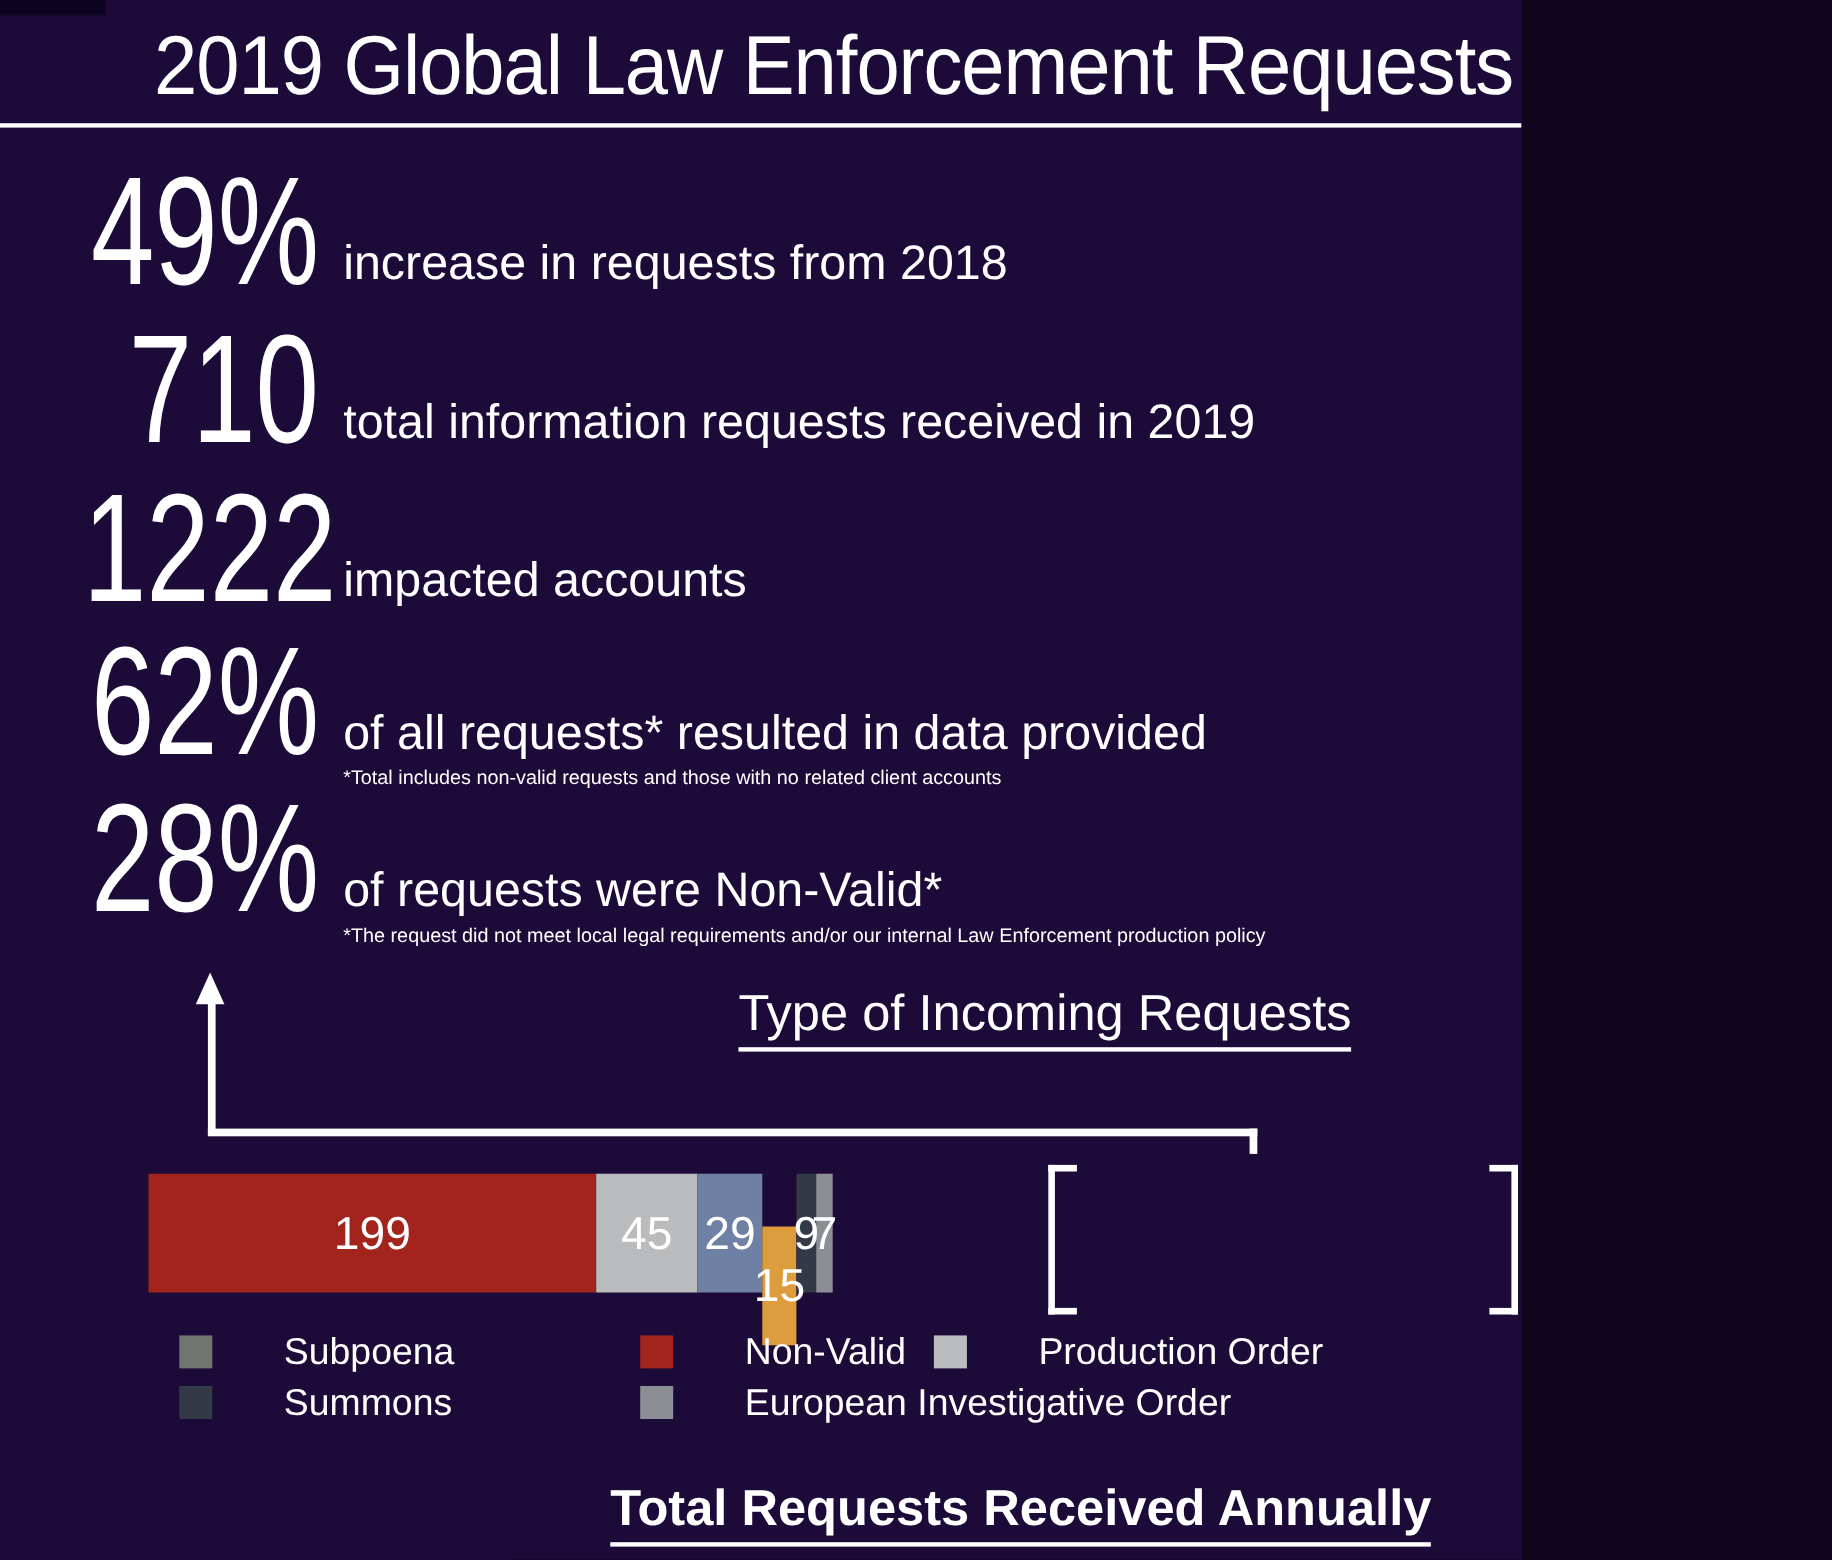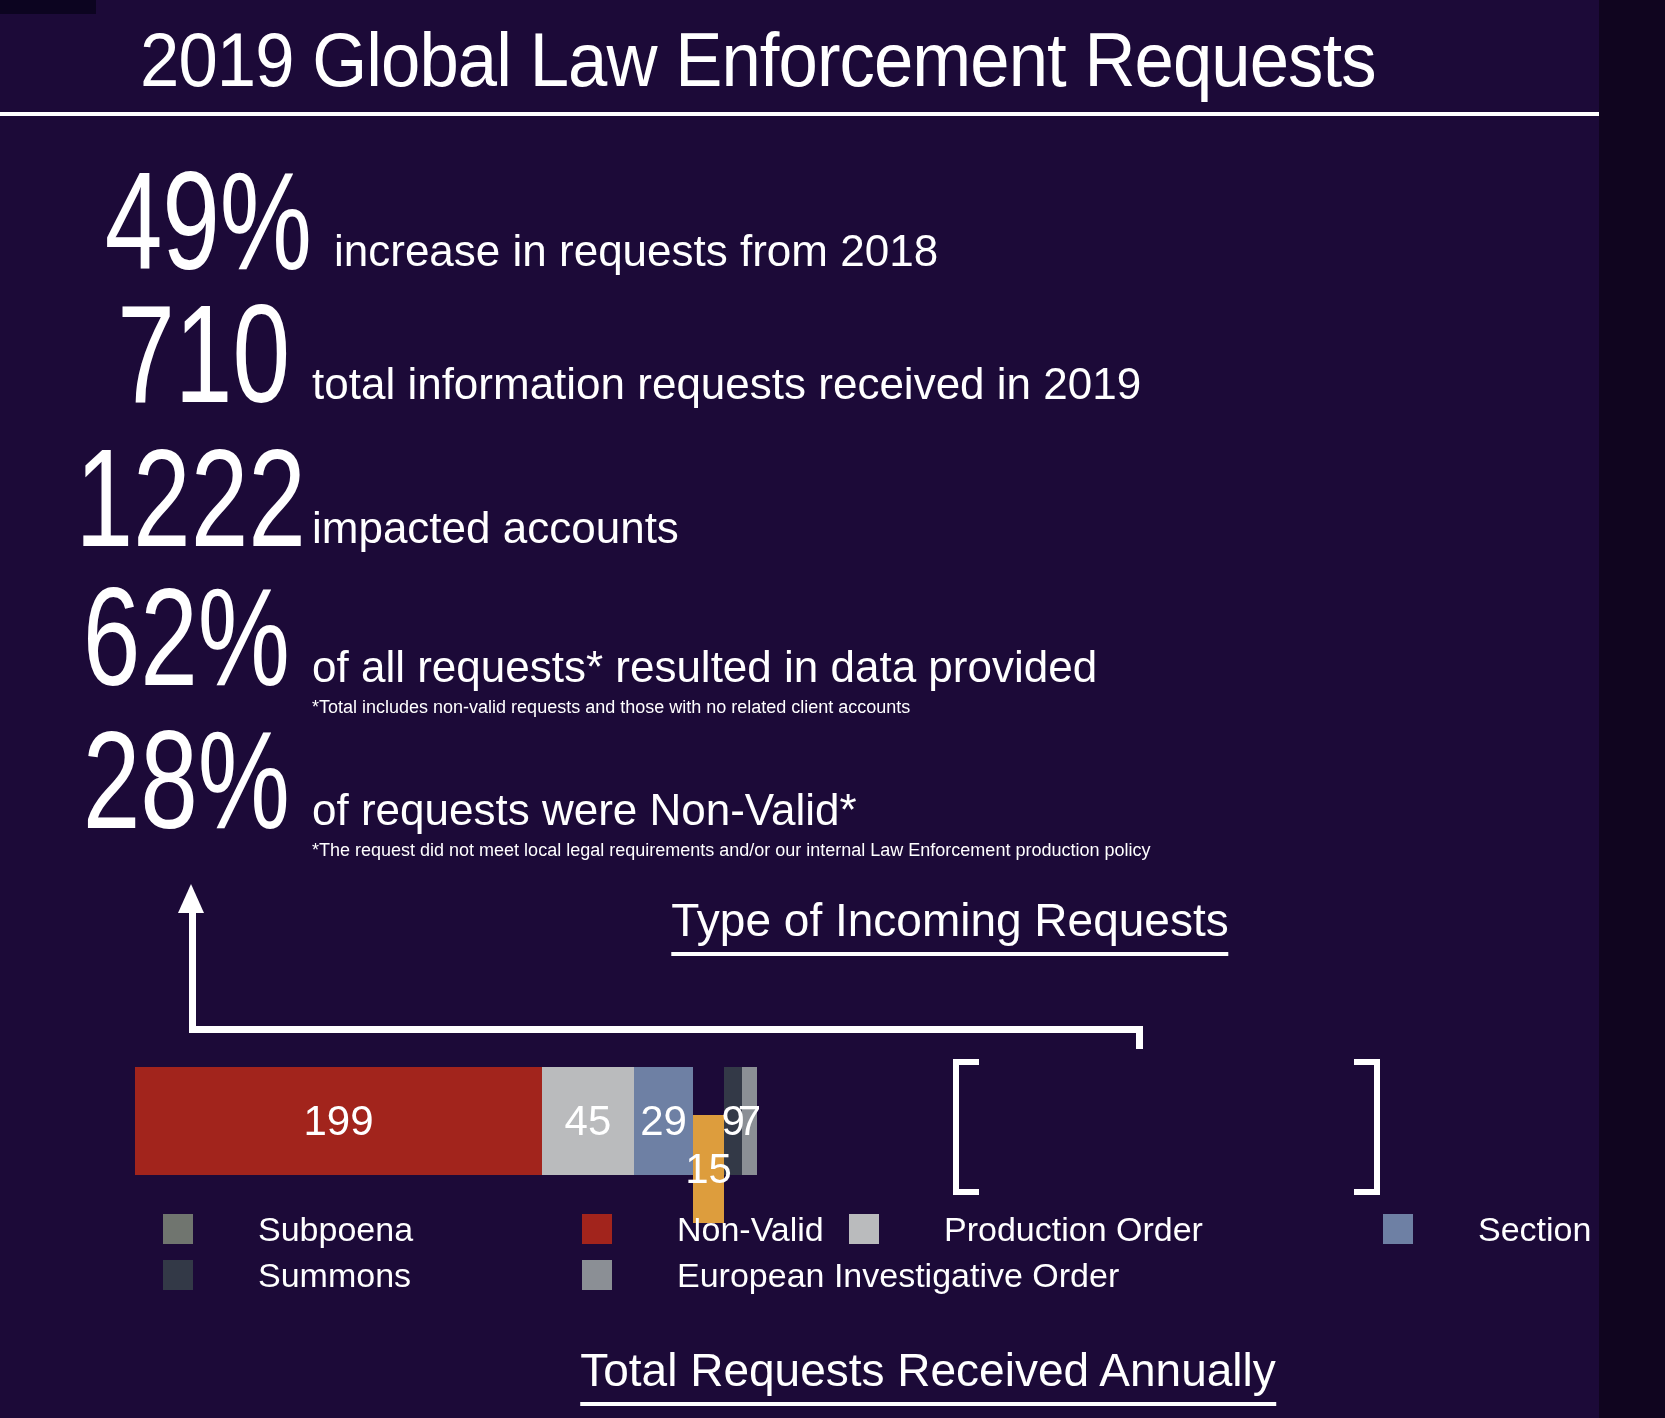--- a/index.html
+++ b/index.html
@@ -1,45 +1,45 @@
 <!DOCTYPE html>
 <html><head>
 <meta charset="utf-8">
 <style>
   html,body{margin:0;padding:0;background:#10051f;}
   #canvas{
-    position:relative; width:1599px; height:1418px; overflow:hidden;
+    position:relative; width:1383px; height:1418px; overflow:hidden;
     background:#1c0a38;
     font-family:"Liberation Sans","DejaVu Sans",sans-serif;
     color:#ffffff;
   }
   .toptab{position:absolute;left:0;top:0;width:96px;height:14px;background:#0c0420;}
   .title{
     position:absolute;left:140px;top:16px;font-size:76px;font-weight:400;
     letter-spacing:-1px;white-space:nowrap;transform:scaleX(0.93);transform-origin:left top;
   }
   .title-rule{position:absolute;left:0;top:112px;width:1665px;height:4px;background:#ffffff;}
 
   
   .stat-row{position:absolute;left:0;right:0;display:grid;grid-template-columns:290px 1fr;column-gap:22px;}
   .stat-num{
     font-size:140px;line-height:1;text-align:right;white-space:nowrap;
     transform:scaleX(0.74);transform-origin:right center;font-weight:400;
   }
   .stat-text{margin-top:76px;}
   .stat-label{font-size:44px;line-height:1.1;}
   .stat-foot{font-size:18px;line-height:1.15;margin-top:6px;}
-  .r1{top:151px;margin-left:22px;} .r2{top:284px;} .r3{top:428px;} .r4{top:567px;} .r5{top:710px;}
+  .r1{top:140px;} .r2{top:284px;} .r3{top:428px;} .r4{top:567px;} .r5{top:710px;}
 
   .section-heading{
     position:absolute;white-space:nowrap;font-size:46px;
     border-bottom:4px solid #ffffff;padding-bottom:5px;
   }
   #chart-title{top:893px;left:950px;transform:translateX(-50%);text-align:right;}
-  #chart-caption{top:1343px;left:928px;transform:translateX(-50%);}
+  #chart-caption{top:1343px;left:928px;transform:translateX(-50%);font-weight:bold;}
 
   
   .arr{position:absolute;background:#ffffff;}
   #arrow-head{
     position:absolute;left:178px;top:884px;width:0;height:0;background:none;
     border-left:13px solid transparent;border-right:13px solid transparent;
     border-bottom:29px solid #ffffff;
   }
   #arrow-vline{left:189px;top:908px;width:7px;height:124px;}
   #arrow-hline{left:189px;top:1026px;width:954px;height:7px;}

